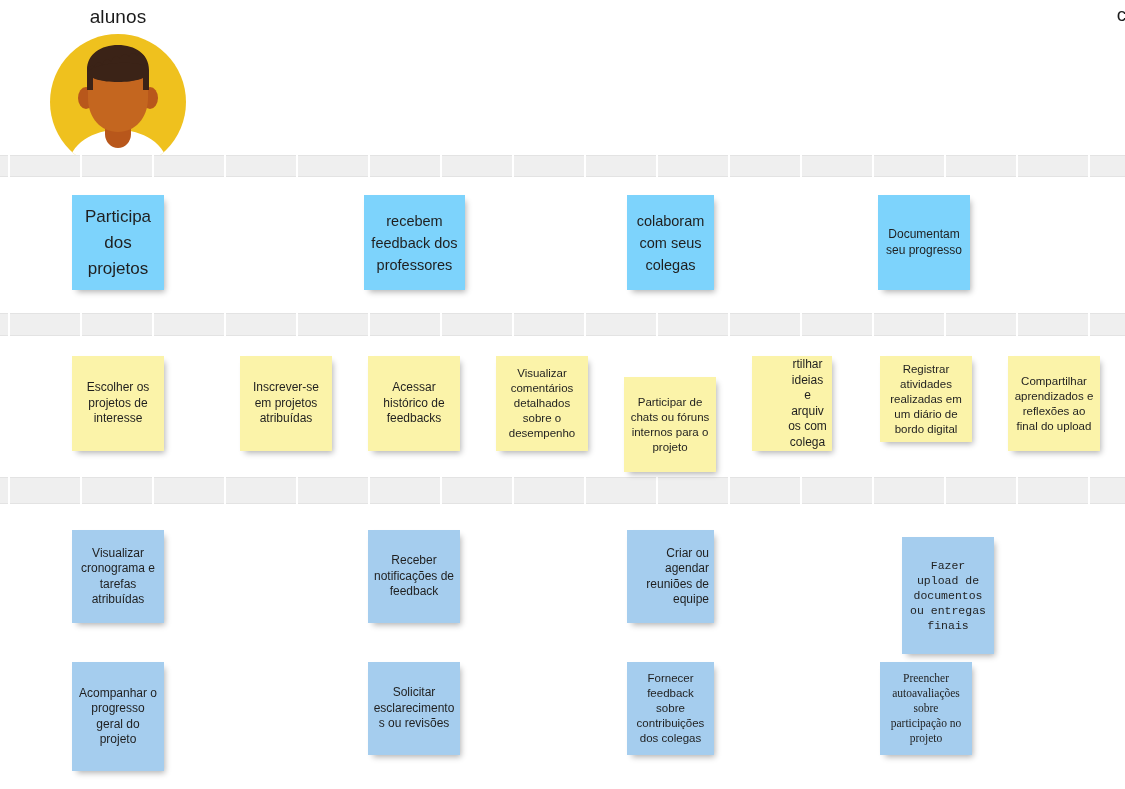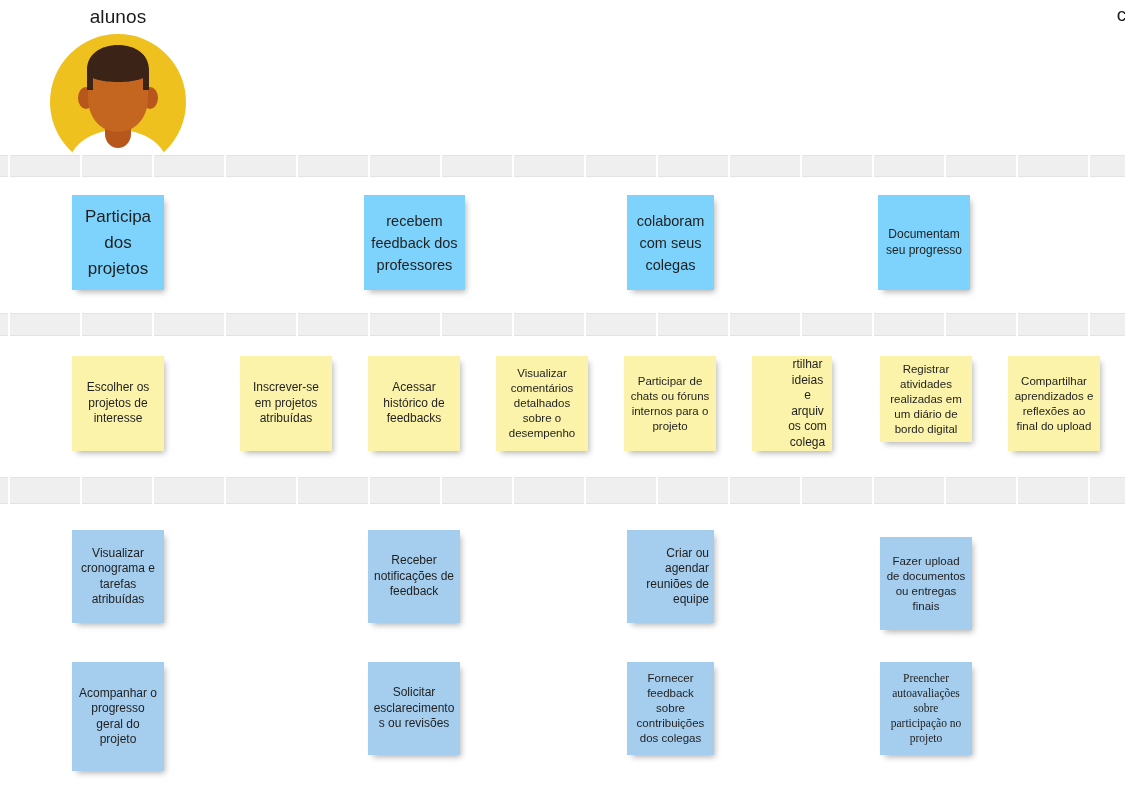--- a/index.html
+++ b/index.html
@@ -244,42 +244,42 @@
     </div>
     <div class="note yellow small" style="left: 240px; top: 356px; width: 92px; height: 95px;">
       <span class="note-txt">Inscrever-se em projetos atribuídas</span>
     </div>
     <div class="note yellow small" style="left: 368px; top: 356px; width: 92px; height: 95px;">
       <span class="note-txt">Acessar histórico de feedbacks</span>
     </div>
     <div class="note yellow tiny" style="left: 496px; top: 356px; width: 92px; height: 95px;">
       <span class="note-txt">Visualizar comentários detalhados sobre o desempenho</span>
     </div>
-    <div class="note yellow tiny" style="left: 624px; top: 356px; width: 92px; height: 95px;">
+    <div class="note yellow tiny" style="left: 624px; top: 377px; width: 92px; height: 95px;">
       <span class="note-txt">Participar de chats ou fóruns internos para o projeto</span>
     </div>
     <div class="note yellow small" style="left: 752px; top: 356px; width: 80px; height: 95px; padding-left: 36px;">
       <span class="note-txt">Compartilhar ideias e arquivos com colegas</span>
     </div>
     <div class="note yellow tiny" style="left: 880px; top: 356px; width: 92px; height: 86px;">
       <span class="note-txt">Registrar atividades realizadas em um diário de bordo digital</span>
     </div>
     <div class="note yellow tiny" style="left: 1008px; top: 356px; width: 92px; height: 95px;">
       <span class="note-txt">Compartilhar aprendizados e reflexões ao final do upload</span>
     </div>
     <div class="note blue small" style="left: 72px; top: 530px; width: 92px; height: 93px;">
       <span class="note-txt">Visualizar cronograma e tarefas atribuídas</span>
     </div>
     <div class="note blue small" style="left: 368px; top: 530px; width: 92px; height: 93px;">
       <span class="note-txt">Receber notificações de feedback</span>
     </div>
     <div class="note blue small" style="left: 627px; top: 530px; width: 87px; height: 93px; text-align: right;">
       <span class="note-txt">Criar ou agendar reuniões de equipe</span>
     </div>
-    <div class="note blue tiny" style="left: 880px; top: 537px; width: 92px; height: 93px;">
+    <div class="note blue tiny" style="left: 902px; top: 537px; width: 92px; height: 117px; font-family: Liberation Mono, monospace;">
       <span class="note-txt">Fazer upload de documentos ou entregas finais</span>
     </div>
     <div class="note blue small" style="left: 72px; top: 662px; width: 92px; height: 109px; justify-content: flex-end;">
       <span class="note-txt">Acompanhar o progresso geral do projeto</span>
     </div>
     <div class="note blue small" style="left: 368px; top: 662px; width: 92px; height: 93px;">
       <span class="note-txt">Solicitar esclarecimentos ou revisões</span>
     </div>
     <div class="note blue tiny" style="left: 627px; top: 662px; width: 87px; height: 93px;">
       <span class="note-txt">Fornecer feedback sobre contribuições dos colegas</span>

